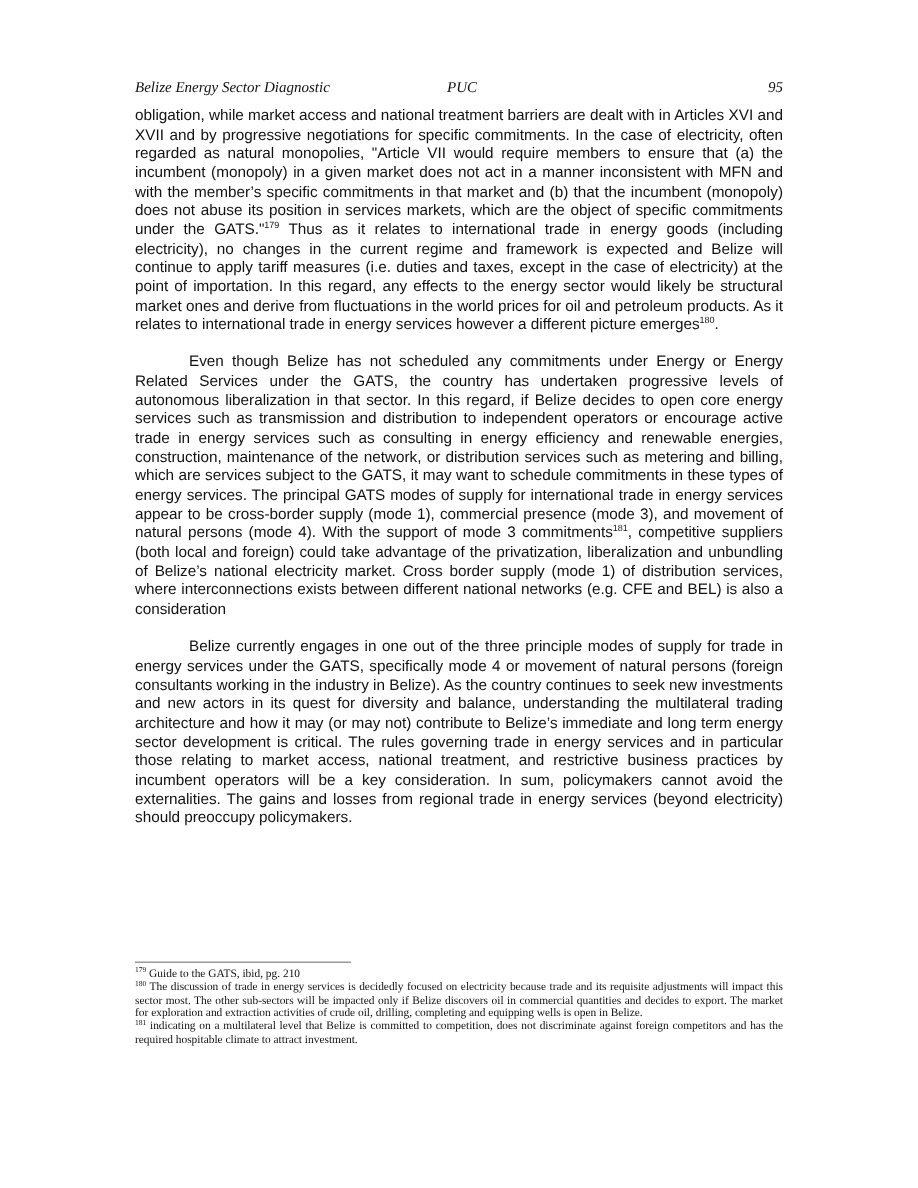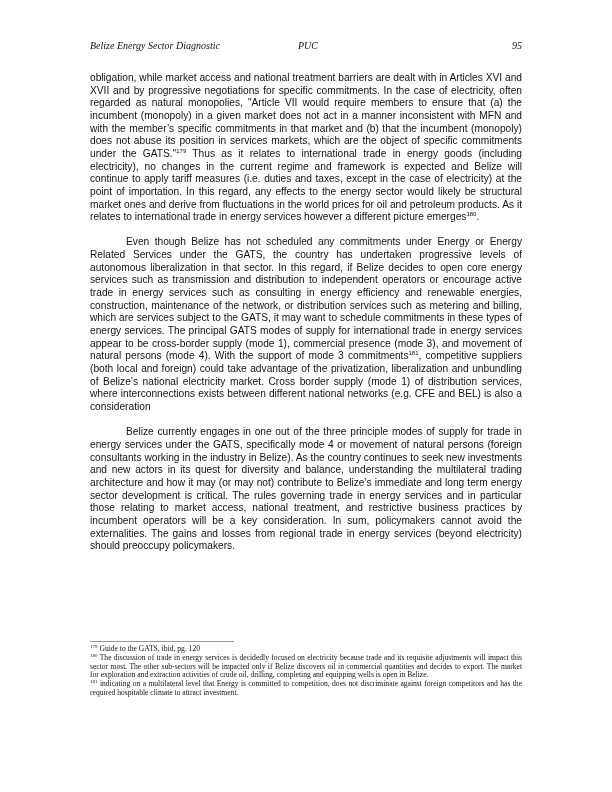--- a/index.html
+++ b/index.html
@@ -1,18 +1,18 @@
 <!DOCTYPE html>
 <html><head>
 <meta charset="utf-8">
 <style>
   html, body { margin: 0; padding: 0; background: #ffffff; }
   body { width: 612px; height: 792px; position: relative; overflow: hidden; color: #111; }
   .header {
-    position: absolute; top: 40px; left: 90px; width: 432px; height: 14px;
+    position: absolute; top: 53px; left: 90px; width: 432px; height: 14px;
     font-family: "Liberation Serif", serif; font-style: italic; font-size: 10px;
   }
   .header .left { position: absolute; left: 0; top: 0; }
   .header .center { position: absolute; left: 208px; top: 0; }
   .header .right { position: absolute; right: 0; top: 0; }
   .body-text {
     position: absolute; left: 90px; top: 72px; width: 432px;
     font-family: "Liberation Sans", sans-serif; font-size: 10.2px; line-height: 12.65px;
     text-align: justify;
   }
@@ -44,16 +44,16 @@
   <p><span>obligation, while market access and national treatment barriers are dealt with in Articles XVI and XVII and by progressive negotiations for specific commitments.  In the case of electricity, often regarded as natural monopolies, "Article VII would require members to ensure that (a) the incumbent (monopoly) in a given market does not act in a manner inconsistent with MFN and with the member’s specific commitments in that market and (b) that the incumbent (monopoly) does not abuse its position in services markets, which are the object of specific commitments under the GATS."</span><sup>179</sup><span> Thus as it relates to international trade in energy goods (including electricity), no changes in the current regime and framework is expected and Belize will continue to apply tariff measures (i.e. duties and taxes, except in the case of electricity) at the point of importation. In this regard, any effects to the energy sector would likely be structural market ones and derive from fluctuations in the world prices for oil and petroleum products. As it relates to international trade in energy services however a different picture emerges</span><sup>180</sup><span>.</span></p>
 
   <p class="indent"><span>Even though Belize has not scheduled any commitments under Energy or Energy Related Services under the GATS, the country has undertaken progressive levels of autonomous liberalization in that sector.  In this regard, if Belize decides to open core energy services such as transmission and distribution to independent operators or encourage active trade in energy services such as consulting in energy efficiency and renewable energies, construction, maintenance of the network, or distribution services such as metering and billing, which are services subject to the GATS, it may want to schedule commitments in these types of energy services. The principal GATS modes of supply for international trade in energy services appear to be cross-border supply (mode 1), commercial presence (mode 3), and movement of natural persons (mode 4).  With the support of mode 3 commitments</span><sup>181</sup><span>, competitive suppliers (both local and foreign) could take advantage of the privatization, liberalization and unbundling of Belize’s national electricity market.  Cross border supply (mode 1) of distribution services, where interconnections exists between different national networks (e.g. CFE and BEL) is also a consideration</span></p>
 
   <p class="indent">Belize currently engages in one out of the three principle modes of supply for trade in energy services under the GATS, specifically mode 4 or movement of natural persons (foreign consultants working in the industry in Belize). As the country continues to seek new investments and new actors in its quest for diversity and balance, understanding the multilateral trading architecture and how it may (or may not) contribute to Belize’s immediate and long term energy sector development is critical. The rules governing trade in energy services and in particular those relating to market access, national treatment, and restrictive business practices by incumbent operators will be a key consideration. In sum, policymakers cannot avoid the externalities. The gains and losses from regional trade in energy services (beyond electricity) should preoccupy policymakers.</p>
 </div>
 
 <div class="footnote-rule"></div>
 
 <div class="footnotes">
-  <p><sup>179</sup><span> Guide to the GATS, ibid, pg. 120</span></p>
+  <p><sup>179</sup><span> Guide to the GATS, ibid, pg. 210</span></p>
   <p><sup>180</sup><span>  The discussion of trade in energy services is decidedly focused on electricity because trade and its requisite adjustments will impact this sector most. The other sub-sectors will be impacted only if Belize discovers oil in commercial quantities and decides to export.  The market for exploration and extraction activities of crude oil, drilling, completing and equipping wells is open in Belize.</span></p>
-  <p><sup>181</sup><span>  indicating on a multilateral level that Energy is committed to competition, does not discriminate against foreign competitors and has the required hospitable climate to attract investment.</span></p>
+  <p><sup>181</sup><span>  indicating on a multilateral level that Belize is committed to competition, does not discriminate against foreign competitors and has the required hospitable climate to attract investment.</span></p>
 </div>
 
 </body></html>

